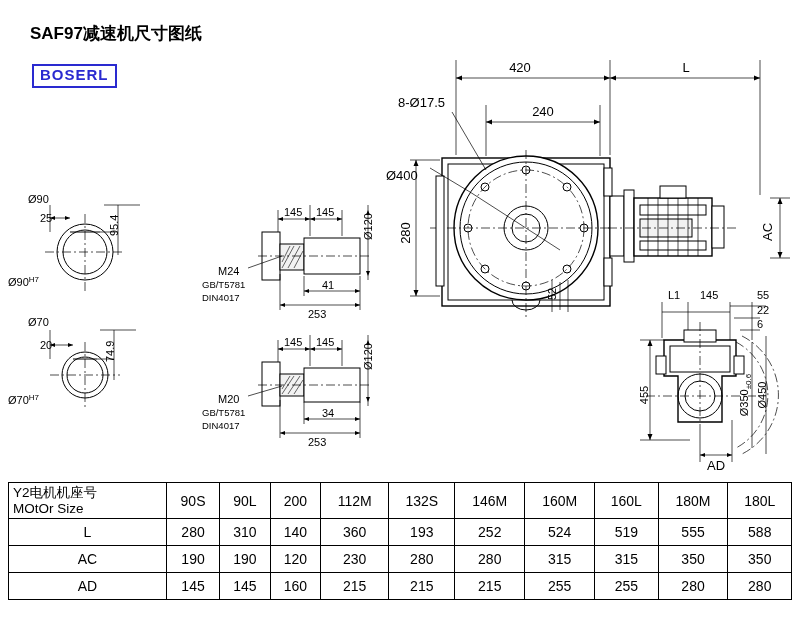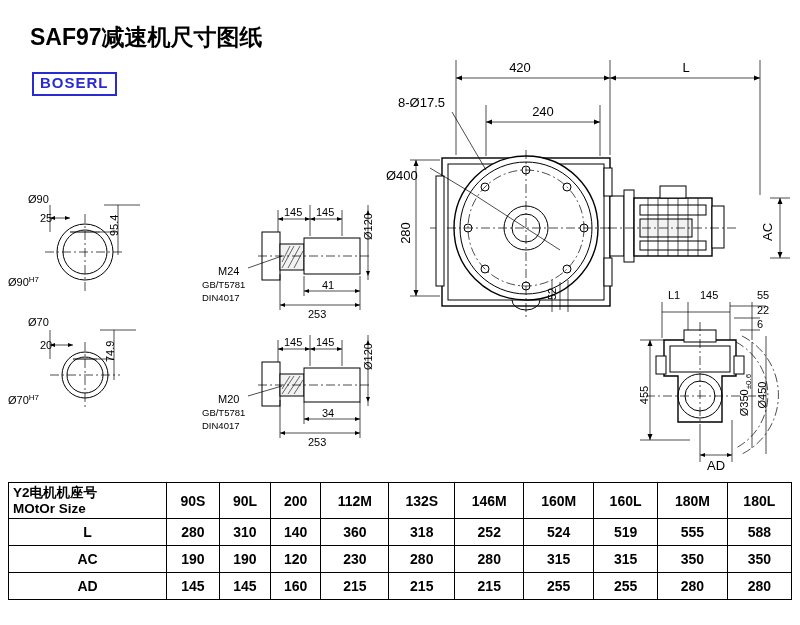--- a/index.html
+++ b/index.html
@@ -18,29 +18,29 @@
   #page {
     position: relative;
     width: 800px;
     height: 625px;
   }
   
   .title {
     position: absolute;
     left: 30px;
     top: 22px;
-    font-size: 23px;
+    font-size: 17px;
     font-weight: bold;
     letter-spacing: 0px;
     white-space: nowrap;
   }
   .brand {
     position: absolute;
     left: 32px;
-    top: 72px;
+    top: 64px;
     border: 2px solid #2a2ad0;
     color: #2a2ad0;
     font-size: 15px;
     font-weight: bold;
     padding: 1px 6px 2px 6px;
     letter-spacing: 1px;
     line-height: 1.1;
   }
   
   svg.drawing {
@@ -72,21 +72,21 @@
     top: 482px;
     border-collapse: collapse;
     width: 784px;
     font-size: 14px;
   }
   table.spec td, table.spec th {
     border: 1px solid #000;
     text-align: center;
     padding: 2px 3px;
     height: 22px;
-    font-weight: bold;
+    font-weight: normal;
   }
   table.spec td.rowhead {
     width: 150px;
     text-align: center;
   }
   table.spec td.rowhead-first {
     text-align: left;
     padding-left: 4px;
     line-height: 1.15;
     font-size: 13.5px;
@@ -404,21 +404,21 @@
         <td>160L</td>
         <td>180M</td>
         <td>180L</td>
       </tr>
       <tr>
         <td class="rowhead">L</td>
         <td>280</td>
         <td>310</td>
         <td>140</td>
         <td>360</td>
-        <td>318</td>
+        <td>193</td>
         <td>252</td>
         <td>524</td>
         <td>519</td>
         <td>555</td>
         <td>588</td>
       </tr>
       <tr>
         <td class="rowhead">AC</td>
         <td>190</td>
         <td>190</td>

